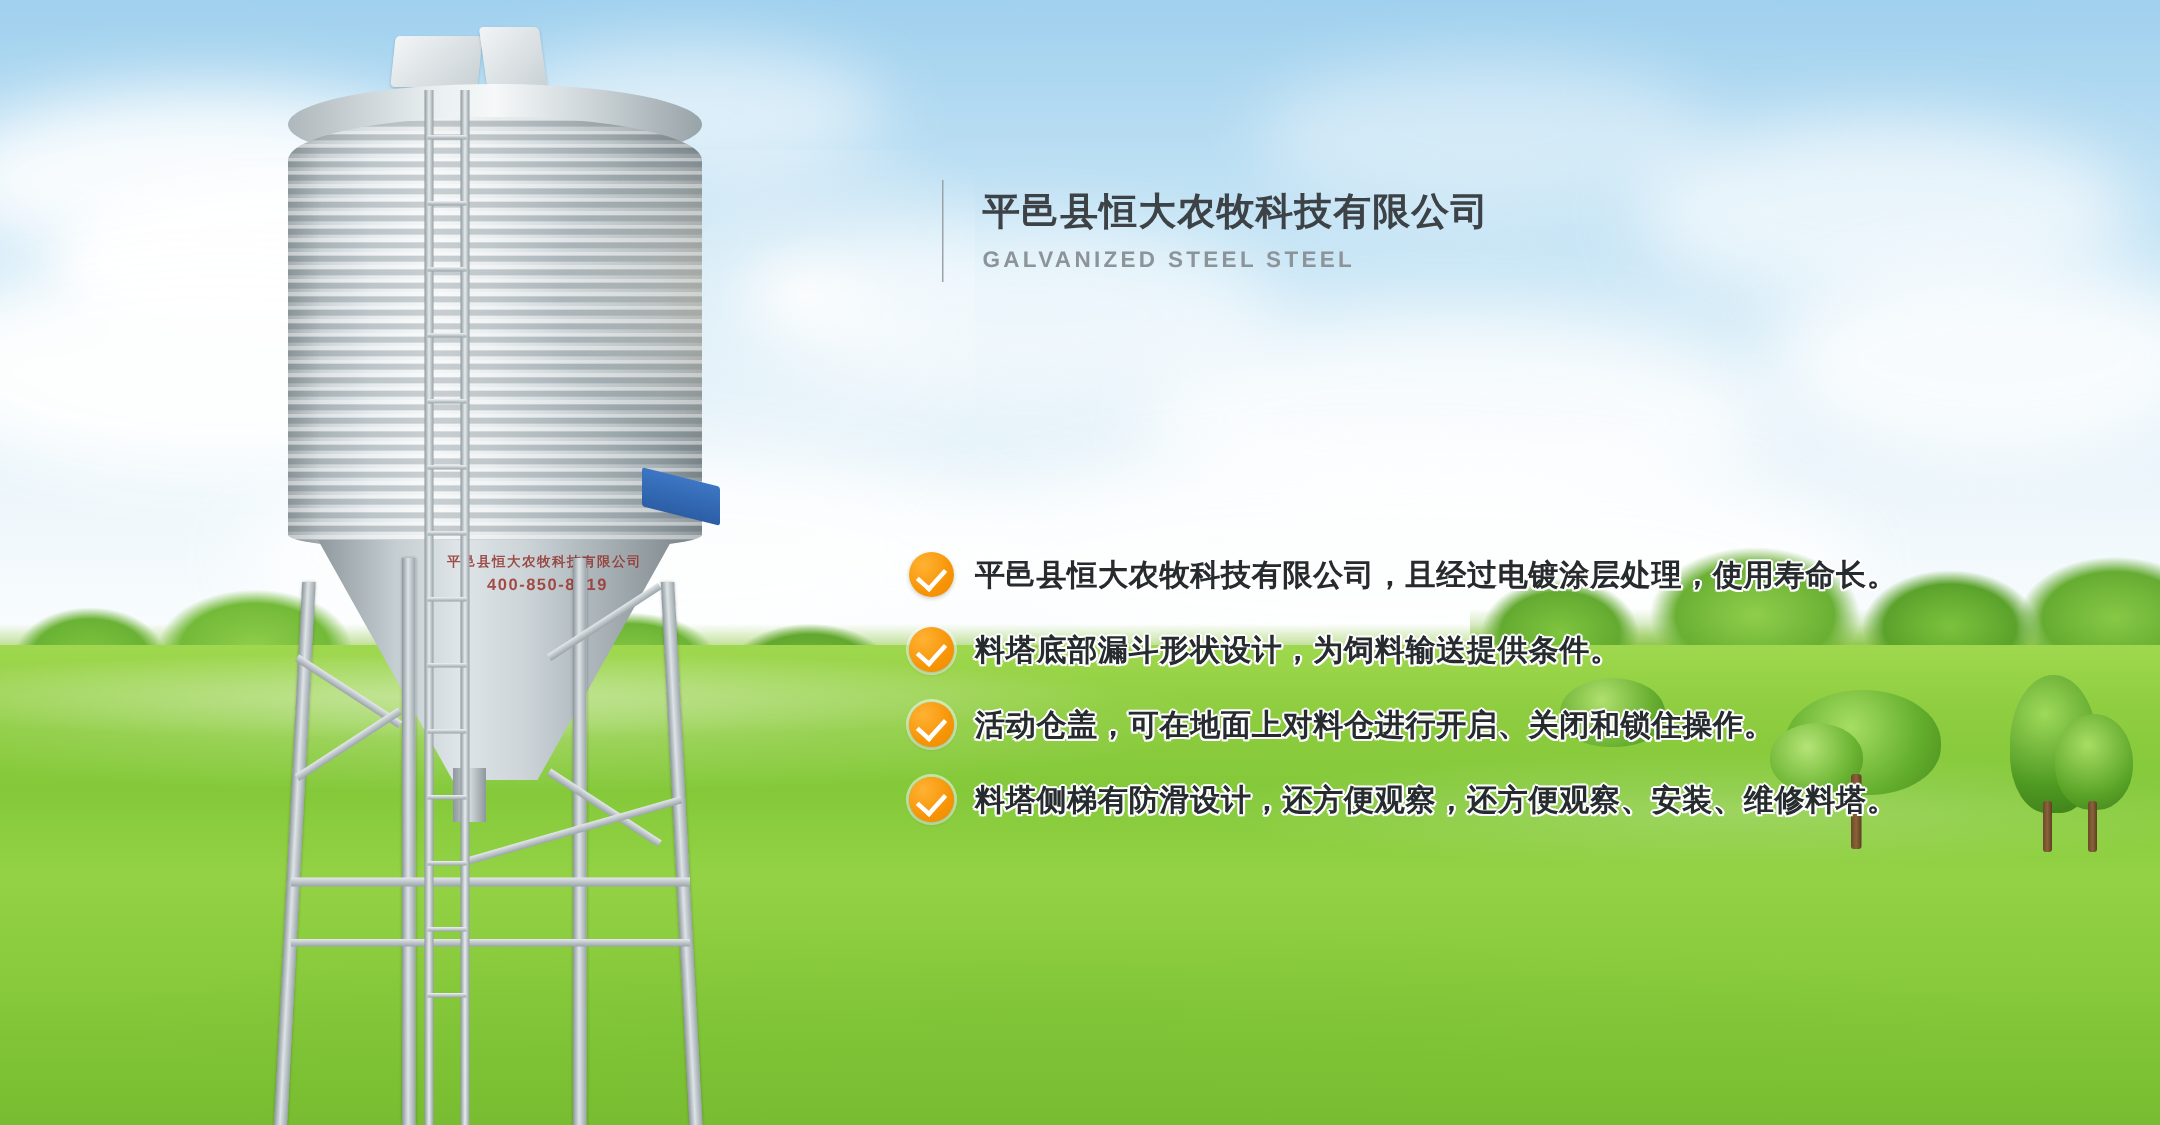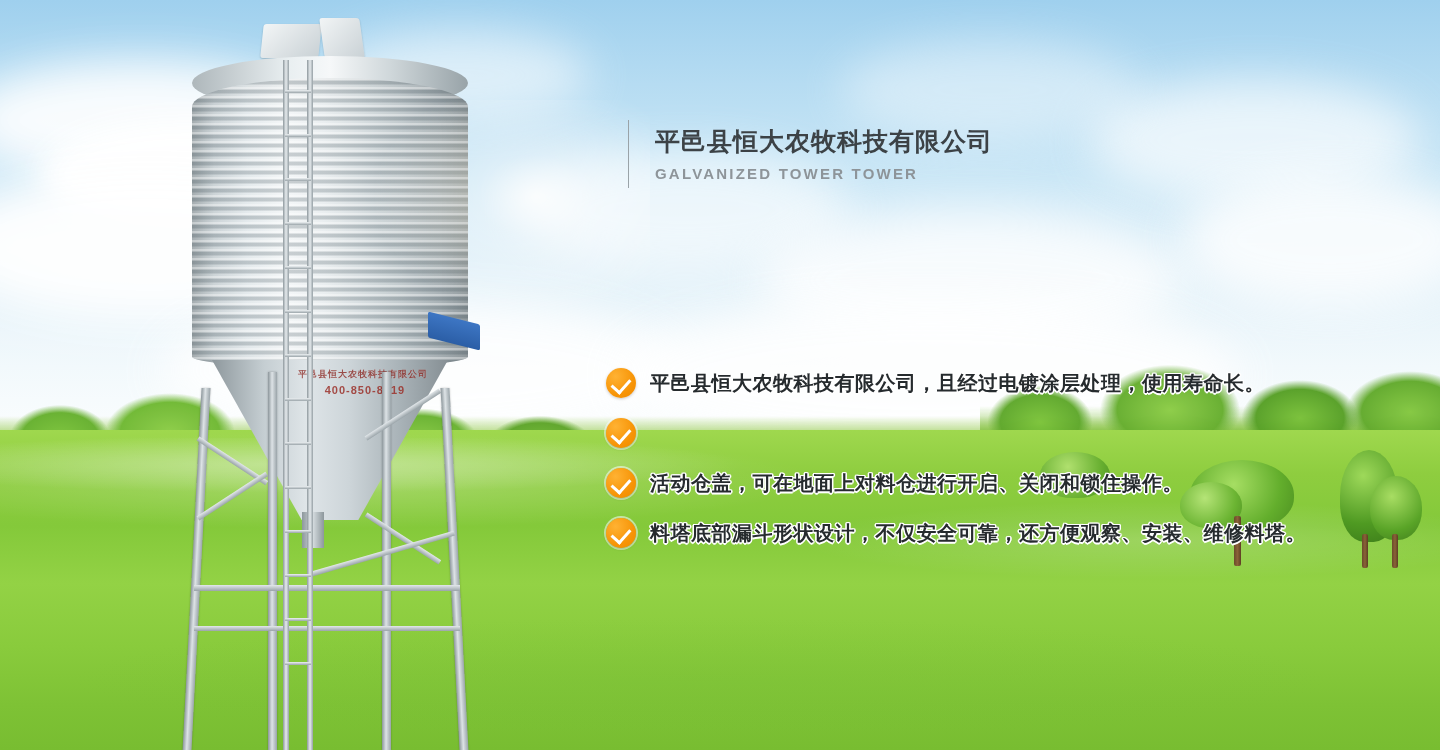--- a/index.html
+++ b/index.html
@@ -279,36 +279,37 @@
     <div class="sunflare"></div>
   </div>
 </div>
 
 <div id="content">
 
   <div class="headline-row">
     <div class="divider"></div>
     <div class="co-block">
       <div class="co-name">平邑县恒大农牧科技有限公司</div>
-      <div class="co-en">GALVANIZED TOWER TOWER</div>
+      <div class="co-en">GALVANIZED STEEL STEEL</div>
     </div>
   </div>
 
 
   <div class="features">
     <div class="feature">
       <span class="tick"></span>
       <span class="feature-text">平邑县恒大农牧科技有限公司，且经过电镀涂层处理，使用寿命长。</span>
     </div>
     <div class="feature">
       <span class="tick"></span>
+      <span class="feature-text">料塔底部漏斗形状设计，为饲料输送提供条件。</span>
     </div>
     <div class="feature">
       <span class="tick"></span>
       <span class="feature-text">活动仓盖，可在地面上对料仓进行开启、关闭和锁住操作。</span>
     </div>
     <div class="feature">
       <span class="tick"></span>
-      <span class="feature-text">料塔底部漏斗形状设计，不仅安全可靠，还方便观察、安装、维修料塔。</span>
+      <span class="feature-text">料塔侧梯有防滑设计，还方便观察，还方便观察、安装、维修料塔。</span>
     </div>
   </div>
 
 </div>
 
 </body></html>

